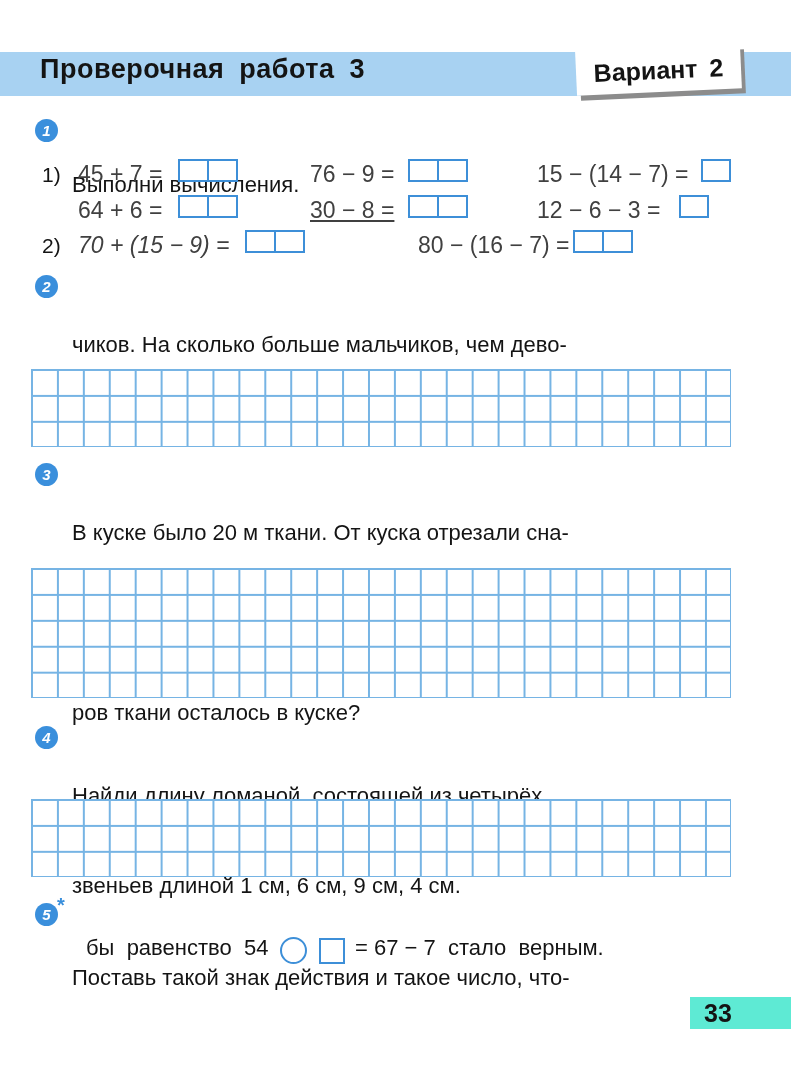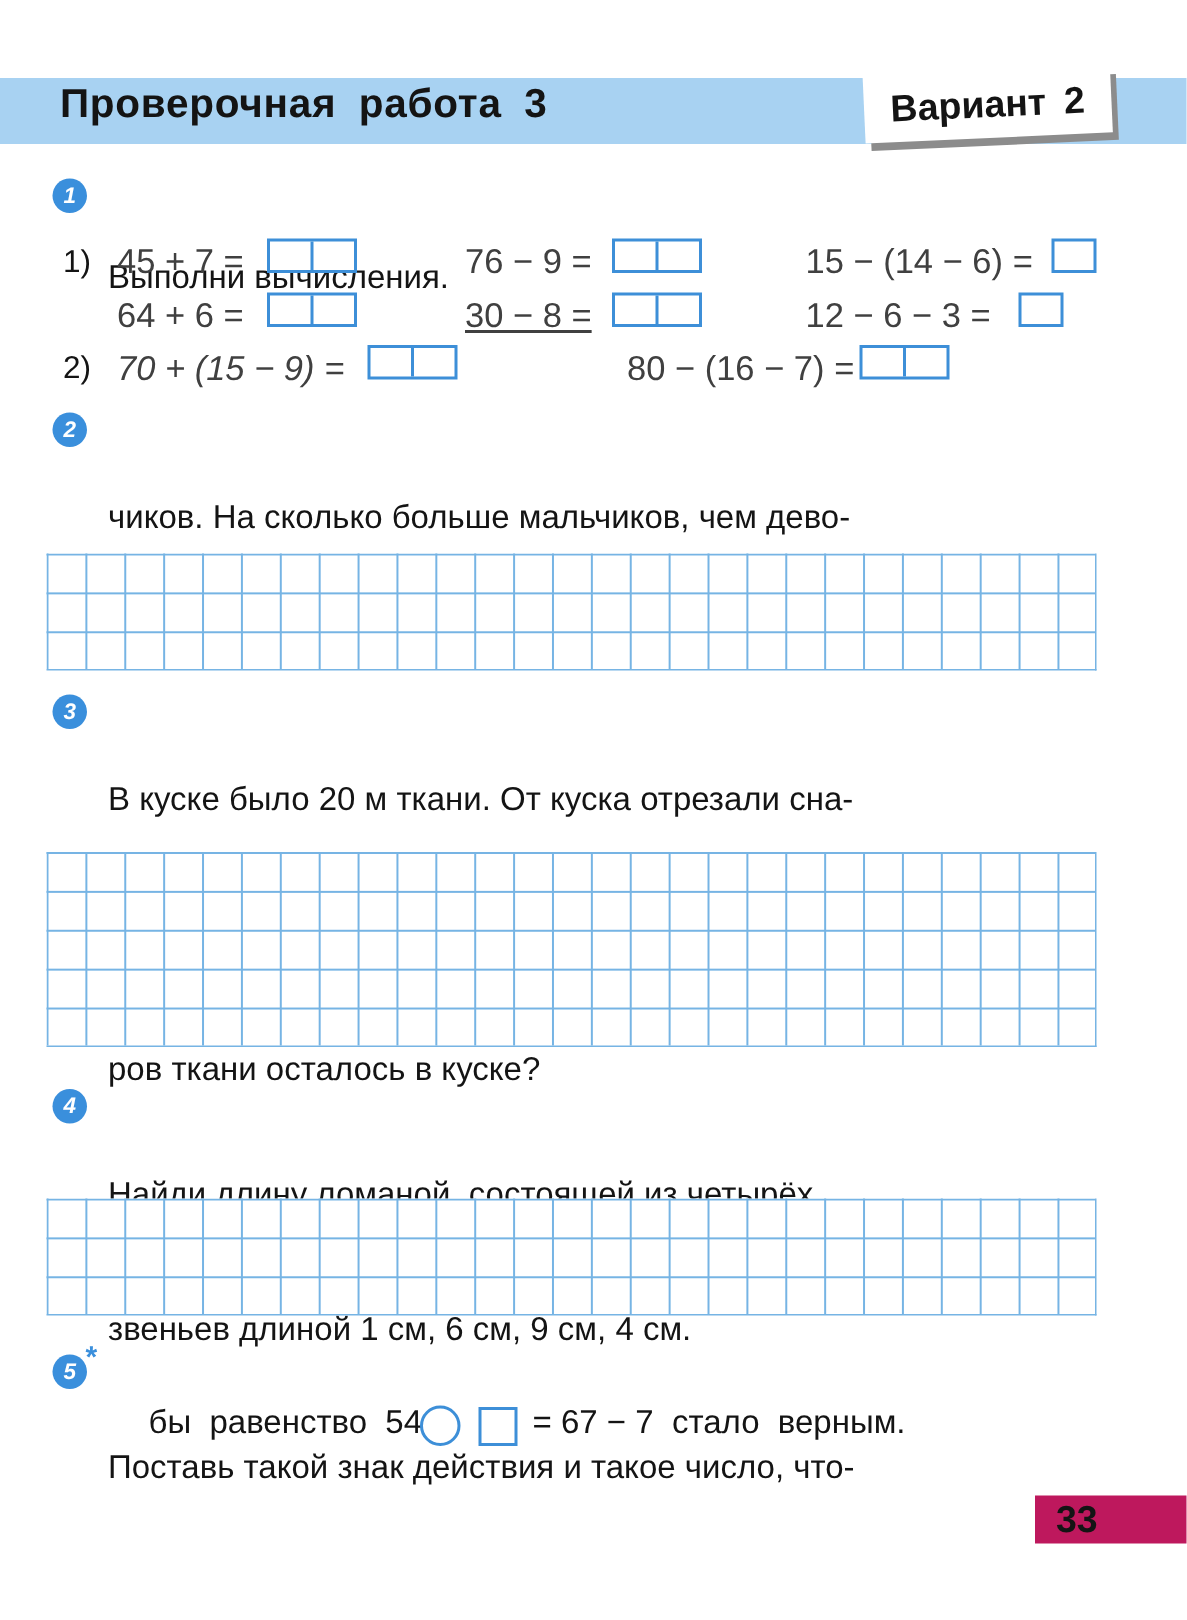--- a/index.html
+++ b/index.html
@@ -186,21 +186,21 @@
     background: #ffffff;
   }
 
   
   .pagenum-band {
     position: absolute;
     left: 690px;
     top: 997px;
     width: 101px;
     height: 32px;
-    background: #be185d;
+    background: #5eead4;
     display: flex;
     align-items: center;
   }
   .pagenum-band span {
     font-size: 25px;
     font-weight: bold;
     color: #141414;
     margin-left: 14px;
   }
 </style>
@@ -222,21 +222,21 @@
   </div>
 
   <div class="rownum" style="left:42px; top:163px;">1)</div>
 
   <div class="expr" style="left:78px; top:163px;">45 + 7 =</div>
   <div class="abox two" style="left:178px; top:159px;"></div>
 
   <div class="expr" style="left:310px; top:163px;">76 − 9 =</div>
   <div class="abox two" style="left:408px; top:159px;"></div>
 
-  <div class="expr" style="left:537px; top:163px;">15 − (14 − 6) =</div>
+  <div class="expr" style="left:537px; top:163px;">15 − (14 − 7) =</div>
   <div class="abox one" style="left:701px; top:159px;"></div>
 
   <div class="expr" style="left:78px; top:199px;">64 + 6 =</div>
   <div class="abox two" style="left:178px; top:195px;"></div>
 
   <div class="expr" style="left:310px; top:199px;text-decoration:underline;">30 − 8 =</div>
   <div class="abox two" style="left:408px; top:195px;"></div>
 
   <div class="expr" style="left:537px; top:199px;">12 − 6 − 3 =</div>
   <div class="abox one" style="left:679px; top:195px;"></div>
@@ -269,21 +269,21 @@
     <span class="task-line justified" style="width:660px;">Найди  длину  ломаной,  состоящей  из  четырёх</span>
     <span class="task-line">звеньев  длиной  1 см,  6 см,  9 см,  4 см.</span>
   </div>
   <div class="gridarea" style="left:31px; top:799px; width:700.1px; height:77.8px;"></div>
 
   <div class="badge" style="left:35px; top:903px;">5</div>
   <div class="badge-star" style="left:57px; top:894px;">*</div>
   <div class="task-text" style="left:72px; top:903px; width:660px;">
     <span class="task-line">Поставь  такой  знак  действия  и  такое  число,  что-</span>
   </div>
-  <div class="task-text" style="left:99px; top:933px;">бы  равенство  54</div>
+  <div class="task-text" style="left:86px; top:933px;">бы  равенство  54</div>
   <div class="op-circle" style="left:280px; top:937px;"></div>
   <div class="op-square" style="left:319px; top:938px;"></div>
   <div class="task-text" style="left:355px; top:933px;">= 67 − 7  стало  верным.</div>
 
   <div class="pagenum-band">
     <span>33</span>
   </div>
 
 </div>
 

